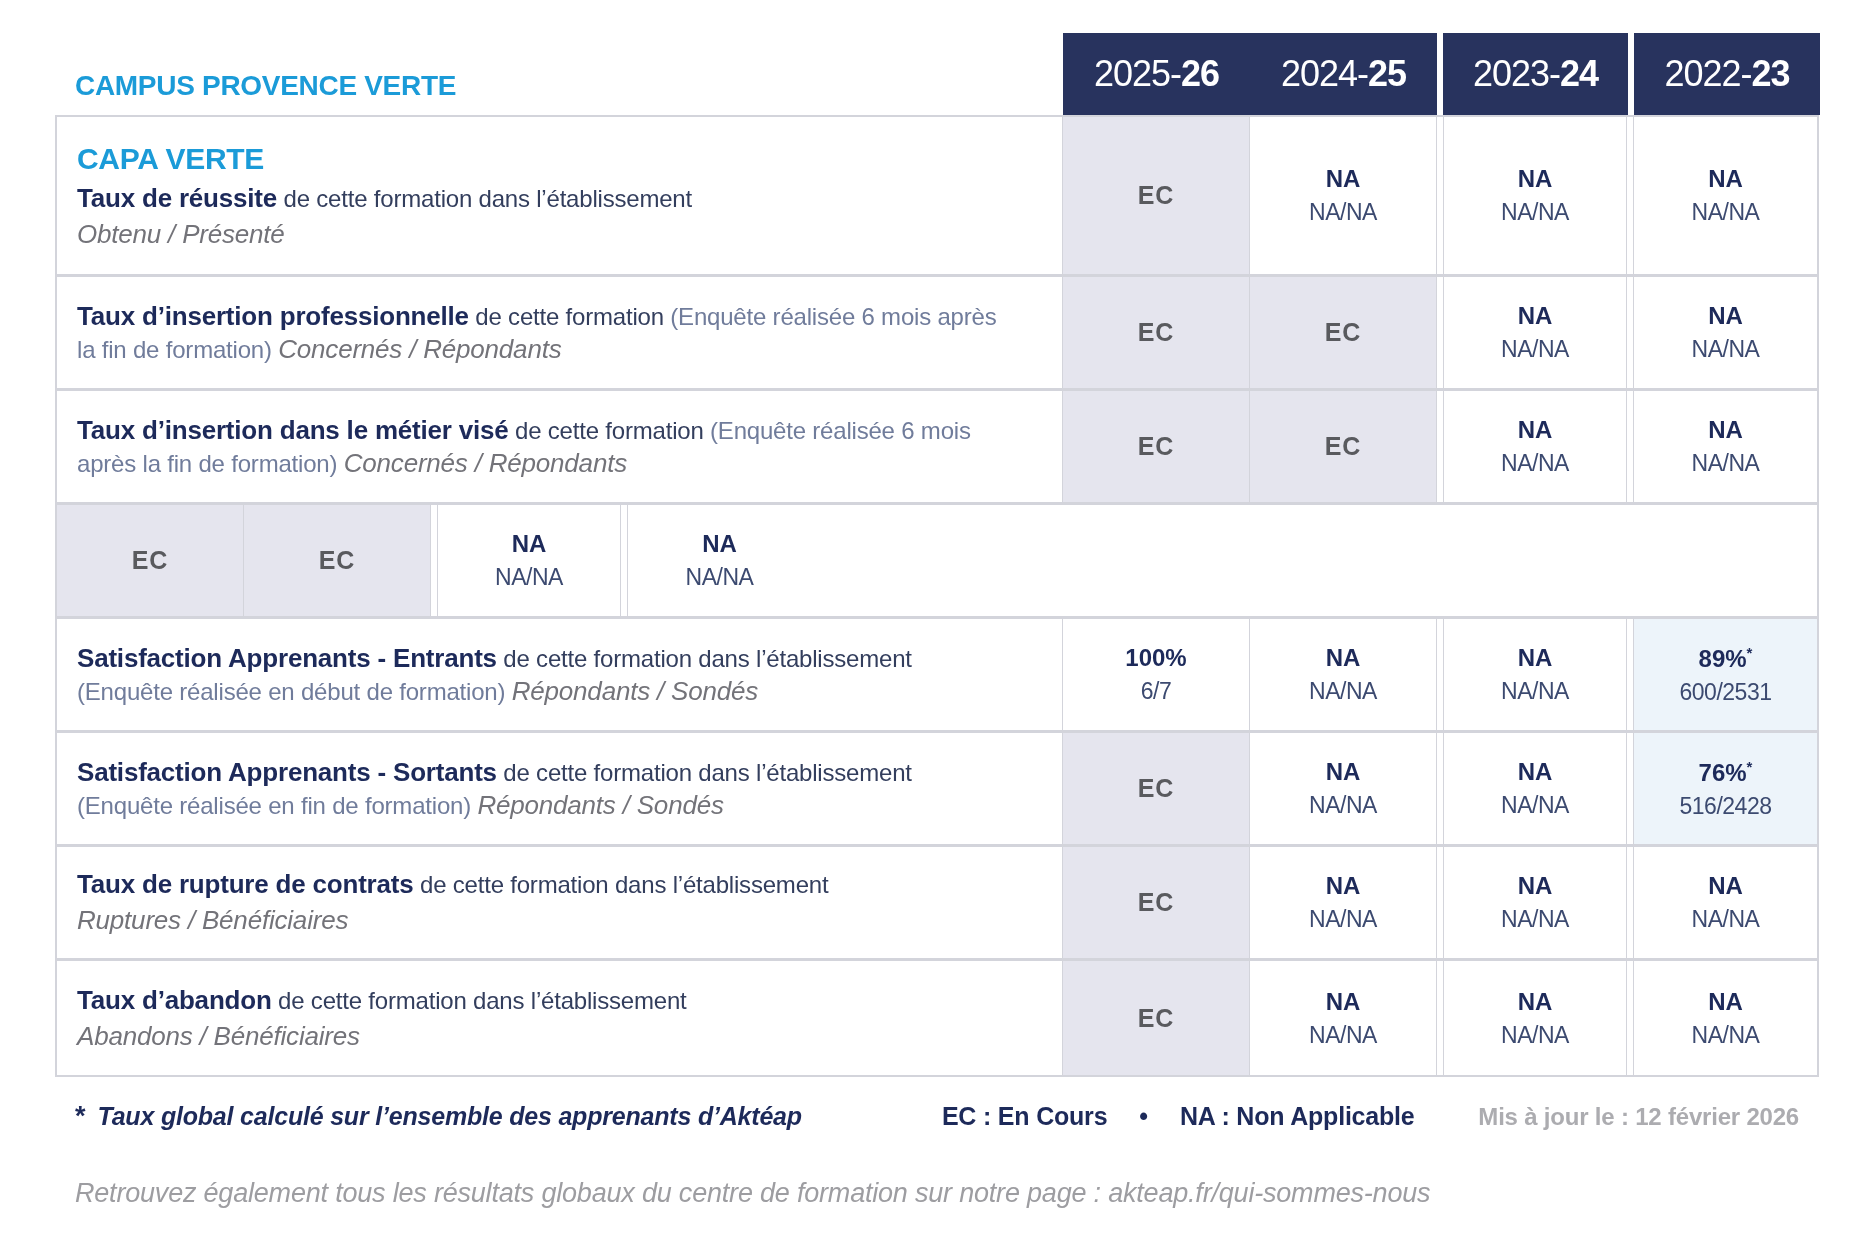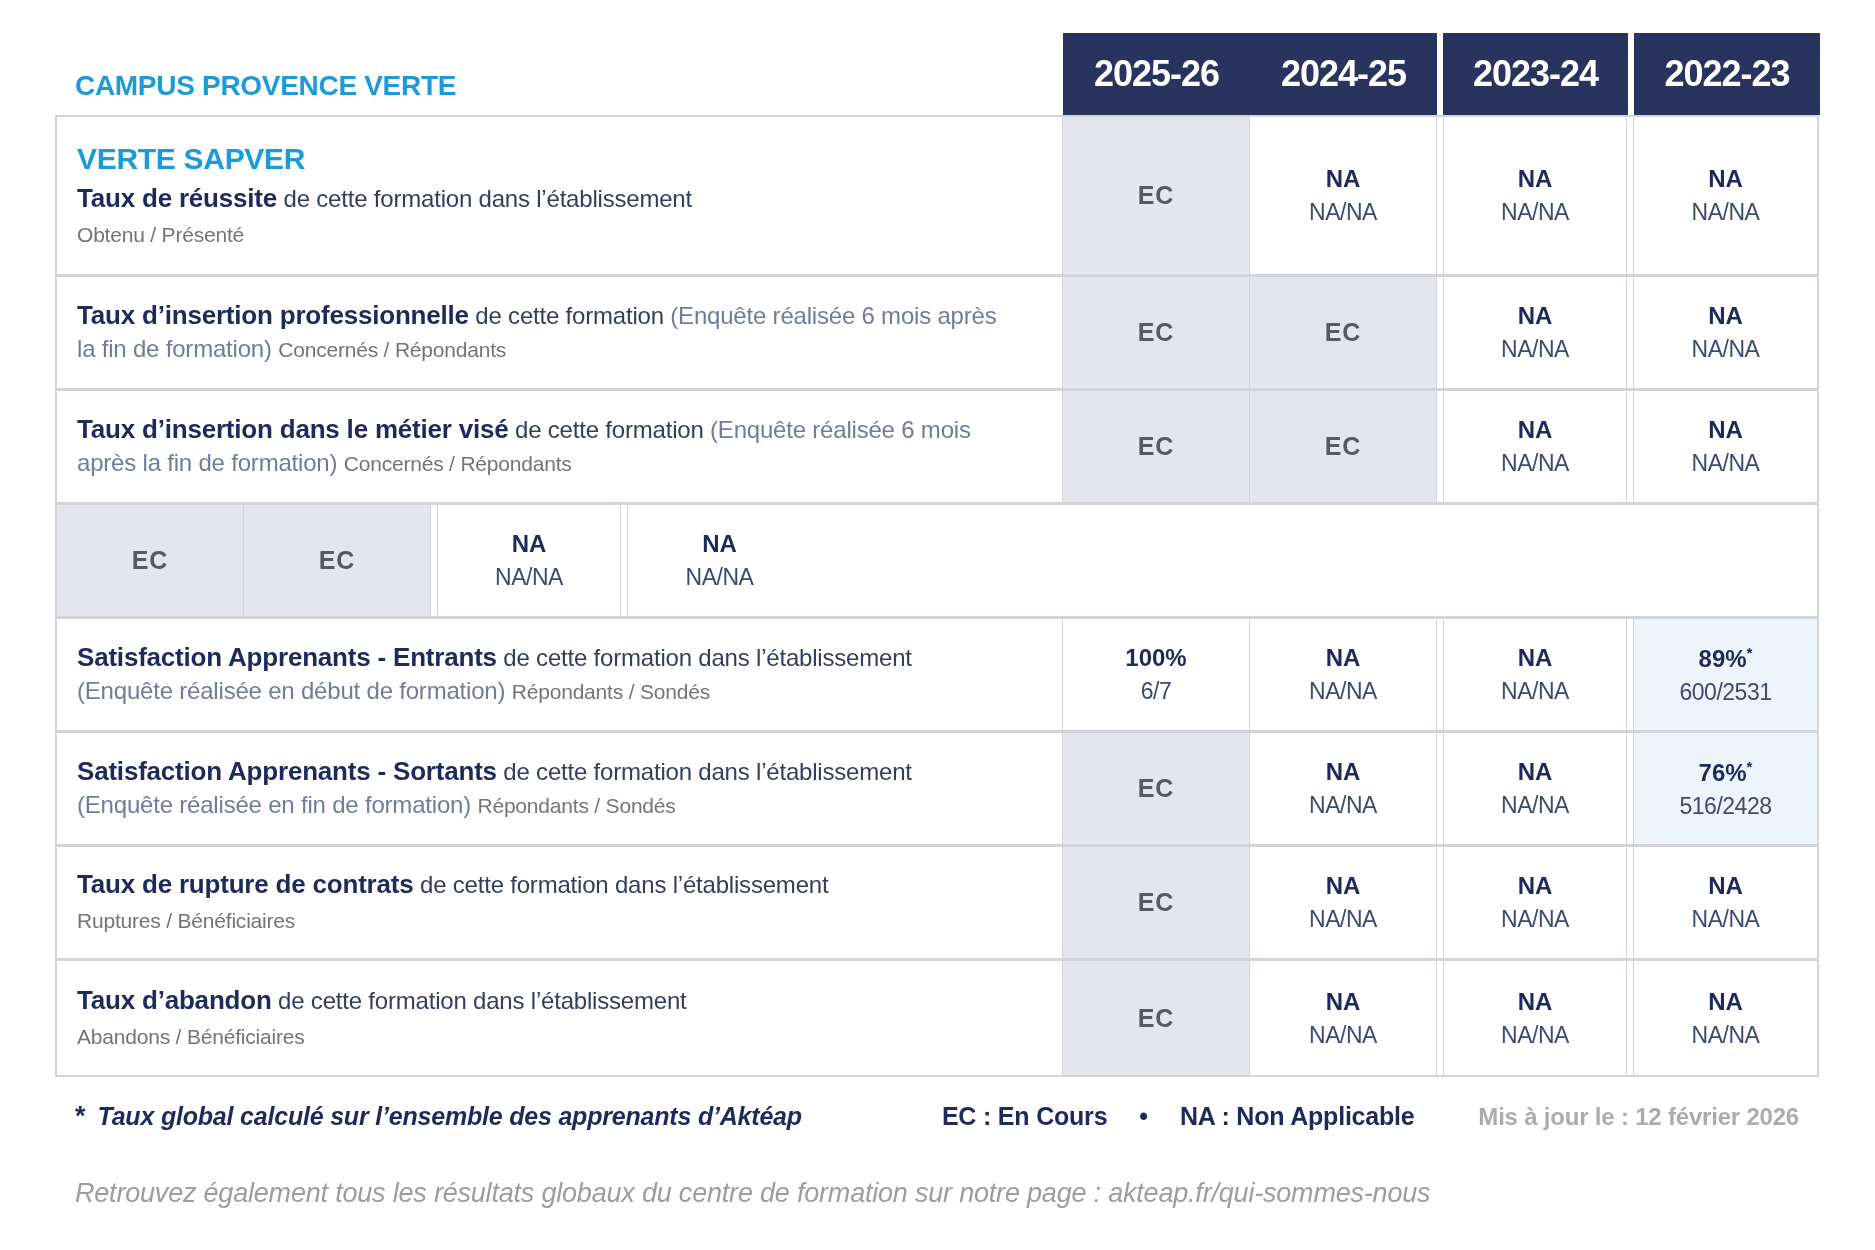--- a/index.html
+++ b/index.html
@@ -30,35 +30,35 @@
   .head-row{display:flex;align-items:stretch;height:82px;}
   .head-left{width:1008px;display:flex;align-items:flex-end;}
   .campus{font-size:28px;font-weight:bold;color:var(--blue);letter-spacing:-0.3px;padding:0 0 13px 20px;}
   .hblock{background:var(--navy-bg);display:flex;}
   .hb1{width:374px;}
   .hb2{width:185px;}
   .hb3{width:186px;}
   .hgap{width:6px;background:#fff;}
   .year{flex:1;display:flex;align-items:center;justify-content:center;
         font-size:36px;letter-spacing:-1px;color:#fff;white-space:nowrap;}
-  .year .yp{font-weight:bold;}
+  .year .yp{font-weight:normal;}
   .year b{font-weight:bold;}
 
   
   .tbl{border:2px solid var(--border);width:1764px;background:#fff;}
   .row{display:flex;border-bottom:3px solid var(--border);min-height:114px;}
   .row.first{min-height:160px;}
   .row:last-child{border-bottom:none;}
   .label-cell{width:1006px;padding:10px 60px 10px 20px;display:flex;flex-direction:column;
               justify-content:center;border-right:1px solid var(--border);background:#fff;}
   .program{font-size:30px;font-weight:bold;color:var(--blue);letter-spacing:-0.3px;margin:2px 0 6px 0;}
   .lbl{font-size:24px;line-height:33px;color:var(--desc);letter-spacing:-0.2px;}
   .lbl .t{font-weight:bold;font-size:26px;color:var(--navy);}
   .lbl .p{color:var(--paren);}
-  .lbl .r{color:var(--ratio);font-size:21px;}
+  .lbl .r{font-style:italic;color:var(--ratio);font-size:26px;}
   .lbl .r.block{display:block;margin-top:3px;}
 
   .cell{width:187px;display:flex;flex-direction:column;align-items:center;justify-content:center;
         gap:6px;background:#fff;border-right:1px solid var(--border);}
   .cell.cg{width:184px;border-left:1px solid var(--border);}
   .cell.last{border-right:none;}
   .gutter{width:6px;background:#fff;}
   .cell .v{font-weight:bold;font-size:24px;color:var(--navy);white-space:nowrap;}
   .cell .v sup{font-size:15px;}
   .cell .s{font-size:23px;color:var(--sub);letter-spacing:-0.5px;white-space:nowrap;}
@@ -109,21 +109,21 @@
           <span class="yp">2022-</span>
           <b>23</b>
         </div>
     </div>
   </div>
 
   <div class="tbl">
 
     <div class="row first">
       <div class="label-cell">
-        <div class="program">VERTE SAPVER</div>
+        <div class="program">CAPA VERTE</div>
         <p class="lbl">
           <span class="t">Taux de réussite</span>
           <span class="d">de cette formation dans l’établissement</span>
           <span class="r block">Obtenu / Présenté</span>
         </p>
       </div>
       <div class="cell ec">
           <span class="ecv">EC</span>
         </div>
       <div class="cell">

